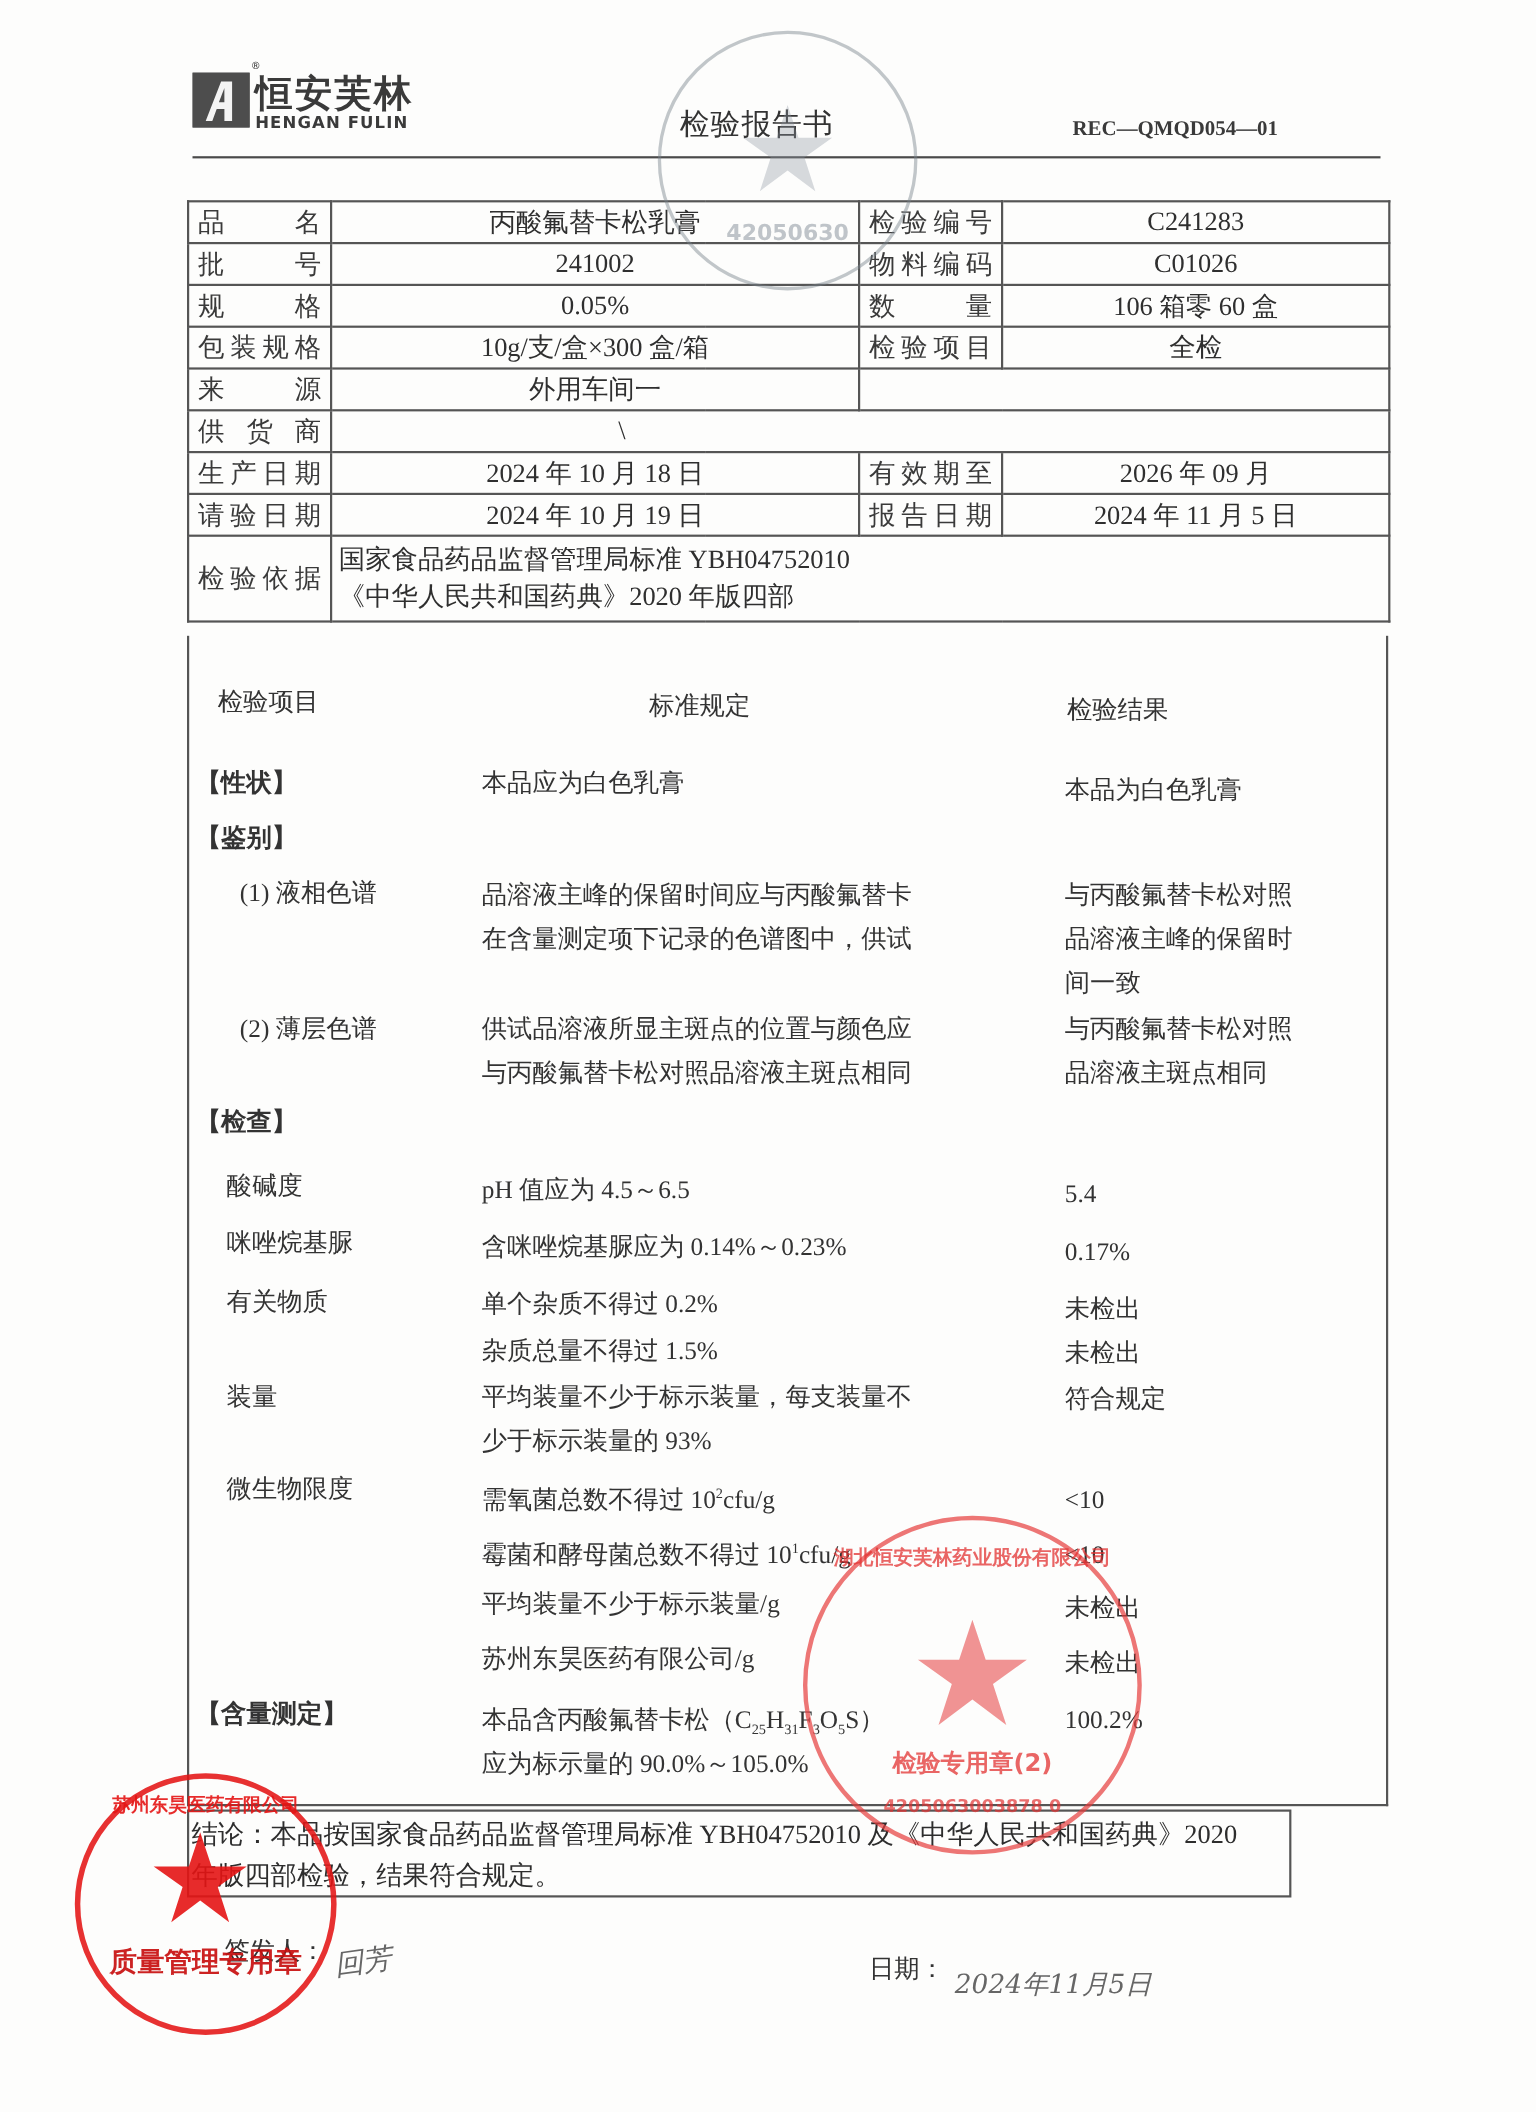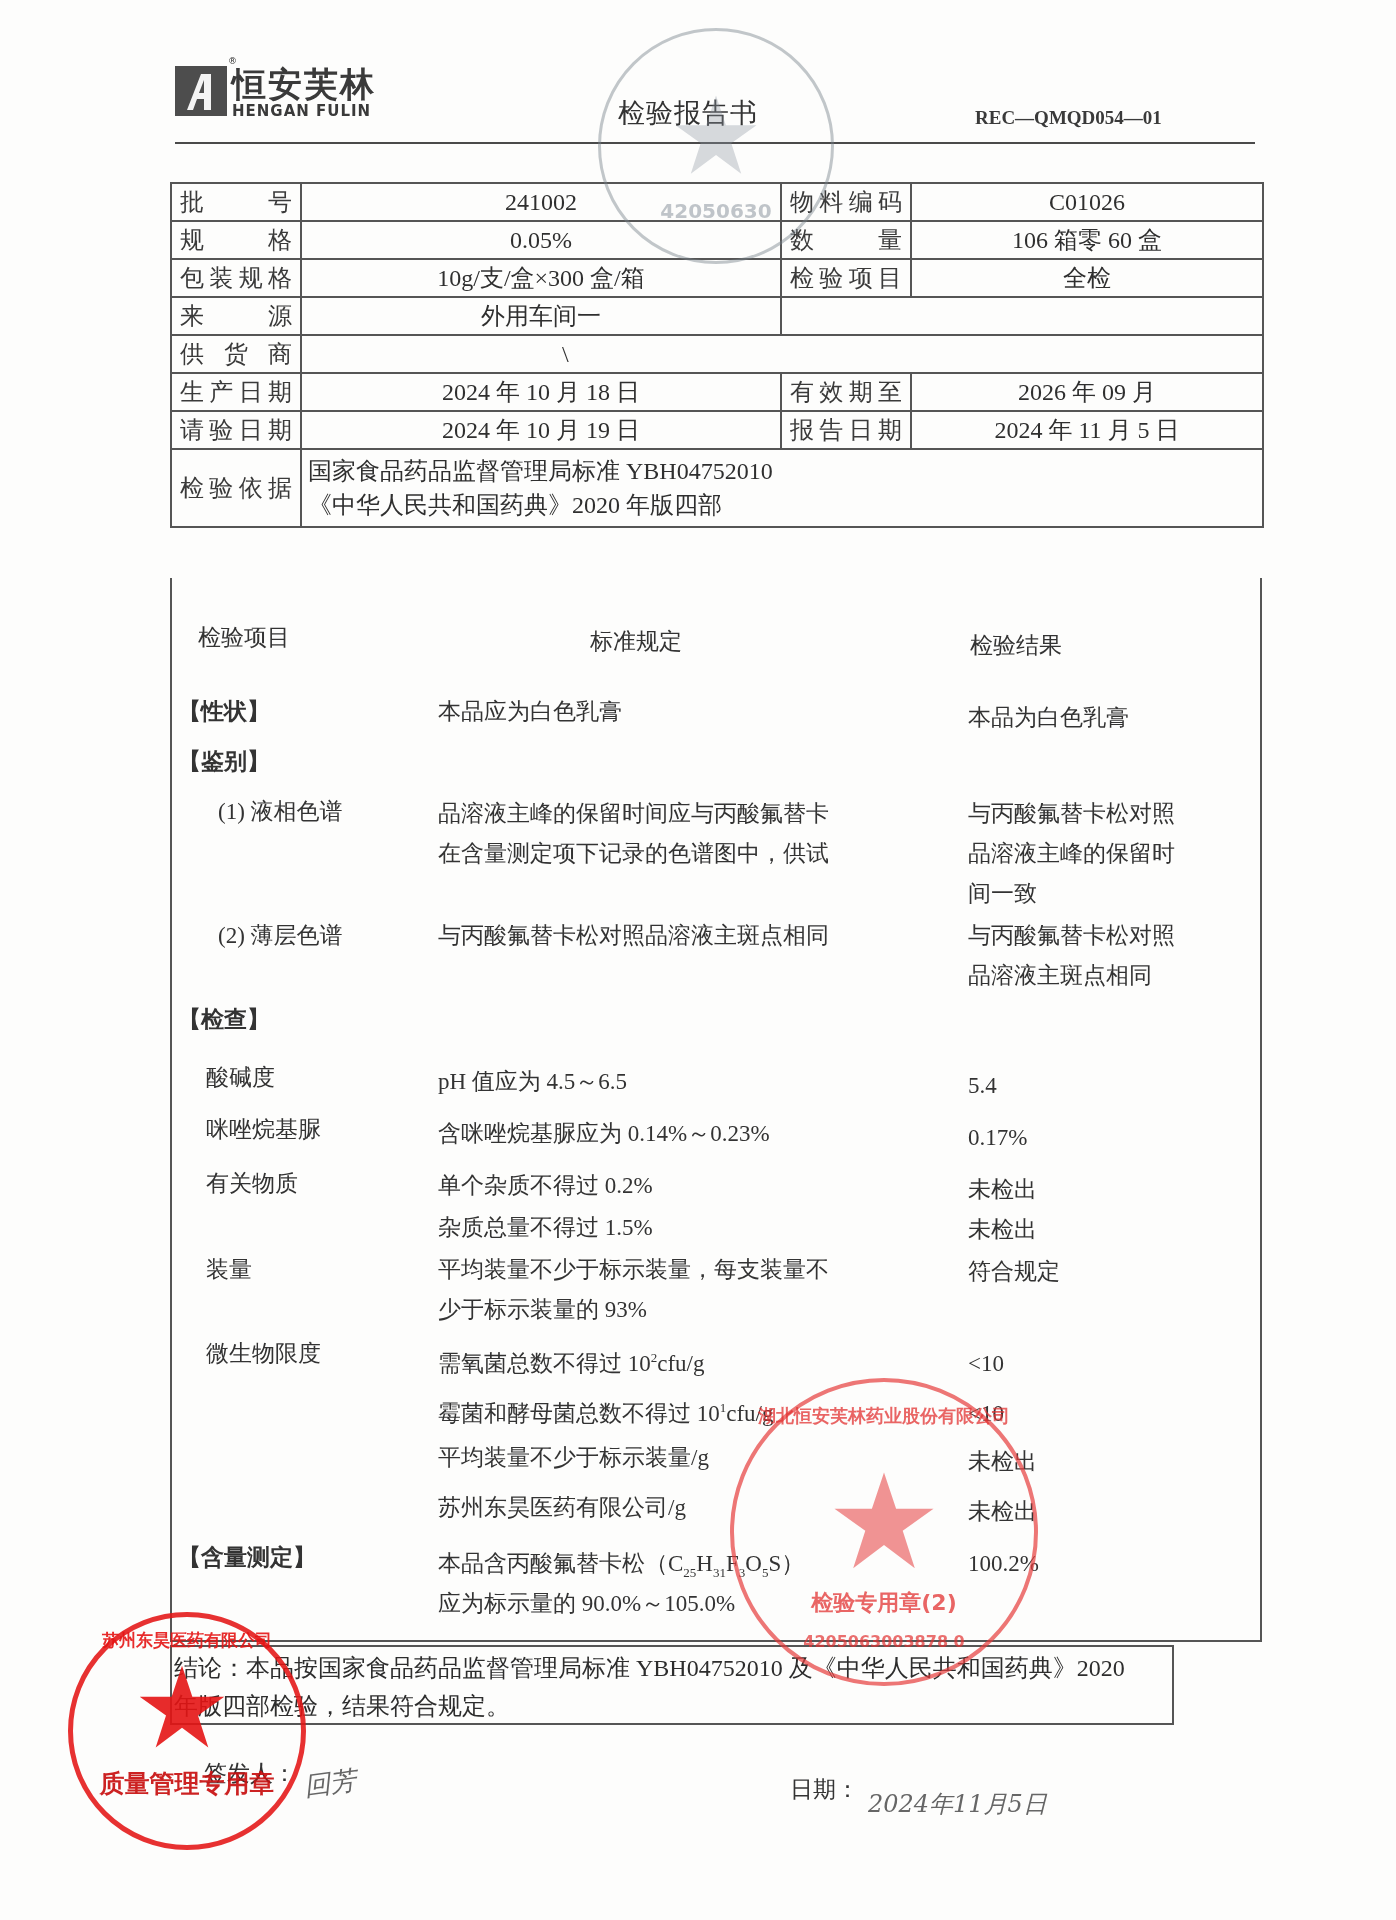--- a/index.html
+++ b/index.html
@@ -61,20 +61,26 @@
 
 <table class="abs info">
   <colgroup>
     <col style="width:130px">
       <col style="width:340px">
       <col style="width:140px">
       <col style="width:130px">
       <col style="width:352px">
   </colgroup>
   <tbody>
+      <tr>
+    <td class="lbl">品名</td>
+    <td class="val" colspan="2">丙酸氟替卡松乳膏</td>
+    <td class="lbl">检验编号</td>
+    <td class="val">C241283</td>
+  </tr>
   <tr>
     <td class="lbl">批号</td>
     <td class="val" colspan="2">241002</td>
     <td class="lbl">物料编码</td>
     <td class="val">C01026</td>
   </tr>
   <tr>
     <td class="lbl">规格</td>
     <td class="val" colspan="2">0.05%</td>
     <td class="lbl">数量</td>
@@ -133,20 +139,21 @@
   <div>品溶液主峰的保留时间应与丙酸氟替卡</div>
   <div>在含量测定项下记录的色谱图中，供试</div>
 </div>
 <div class="abs txt" style="left:968px;top:794px">
   <div>与丙酸氟替卡松对照</div>
   <div>品溶液主峰的保留时</div>
   <div>间一致</div>
 </div>
 <div class="abs txt" style="left:218px;top:916px">(2) 薄层色谱</div>
 <div class="abs txt" style="left:438px;top:916px">
+  <div>供试品溶液所显主斑点的位置与颜色应</div>
   <div>与丙酸氟替卡松对照品溶液主斑点相同</div>
 </div>
 <div class="abs txt" style="left:968px;top:916px">
   <div>与丙酸氟替卡松对照</div>
   <div>品溶液主斑点相同</div>
 </div>
 
 <div class="abs sec" style="left:178px;top:1004px">【检查】</div>
 <div class="abs txt" style="left:206px;top:1058px">酸碱度</div>
 <div class="abs txt" style="left:438px;top:1062px">pH 值应为 4.5～6.5</div>

